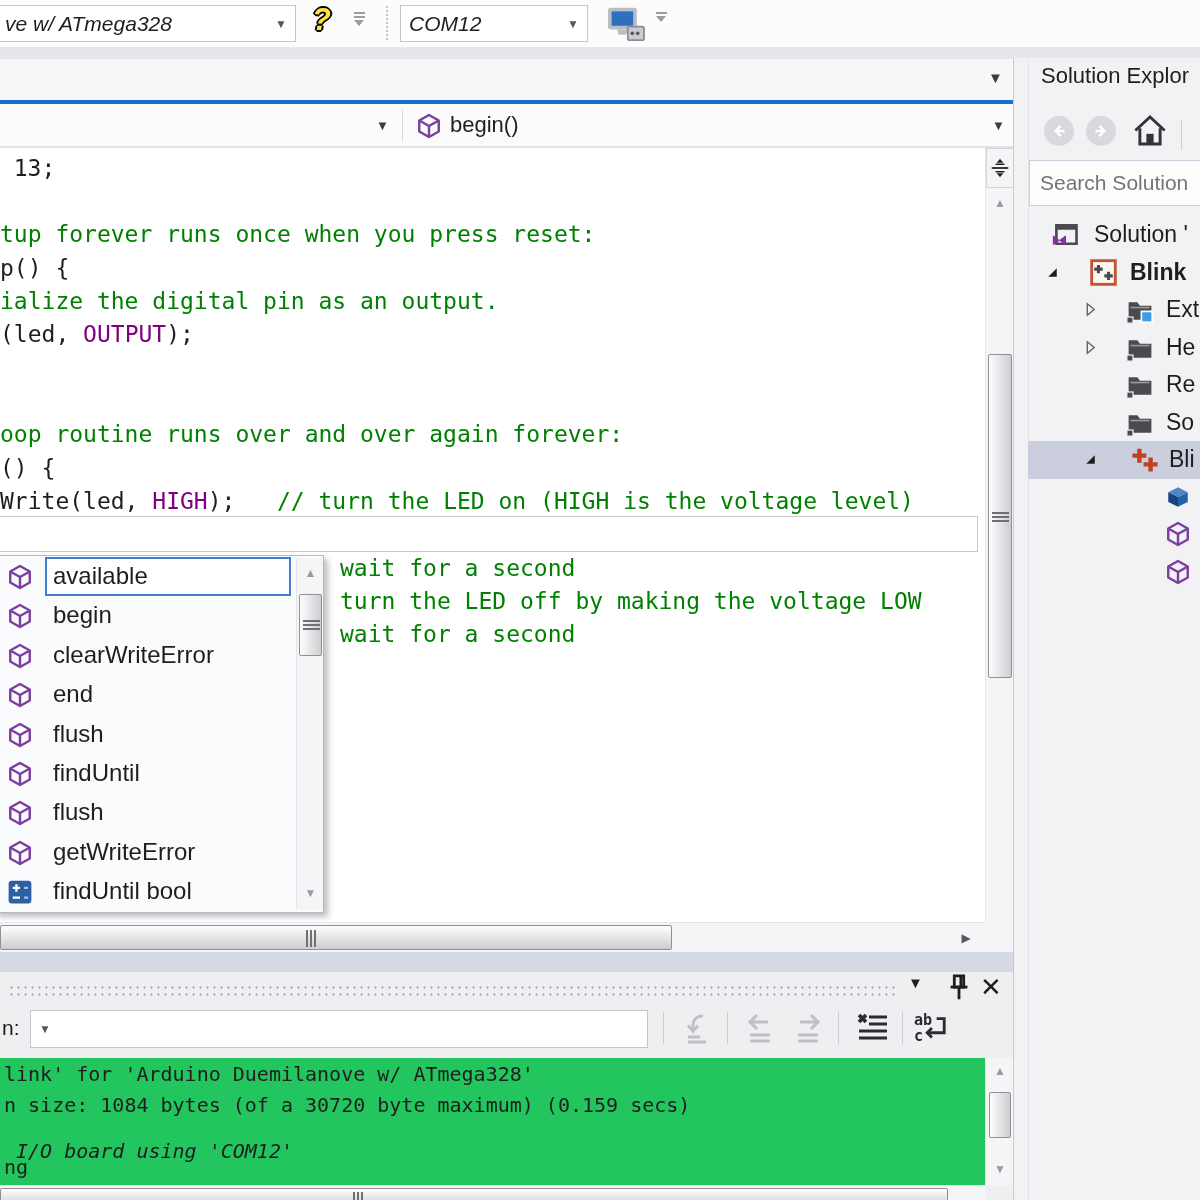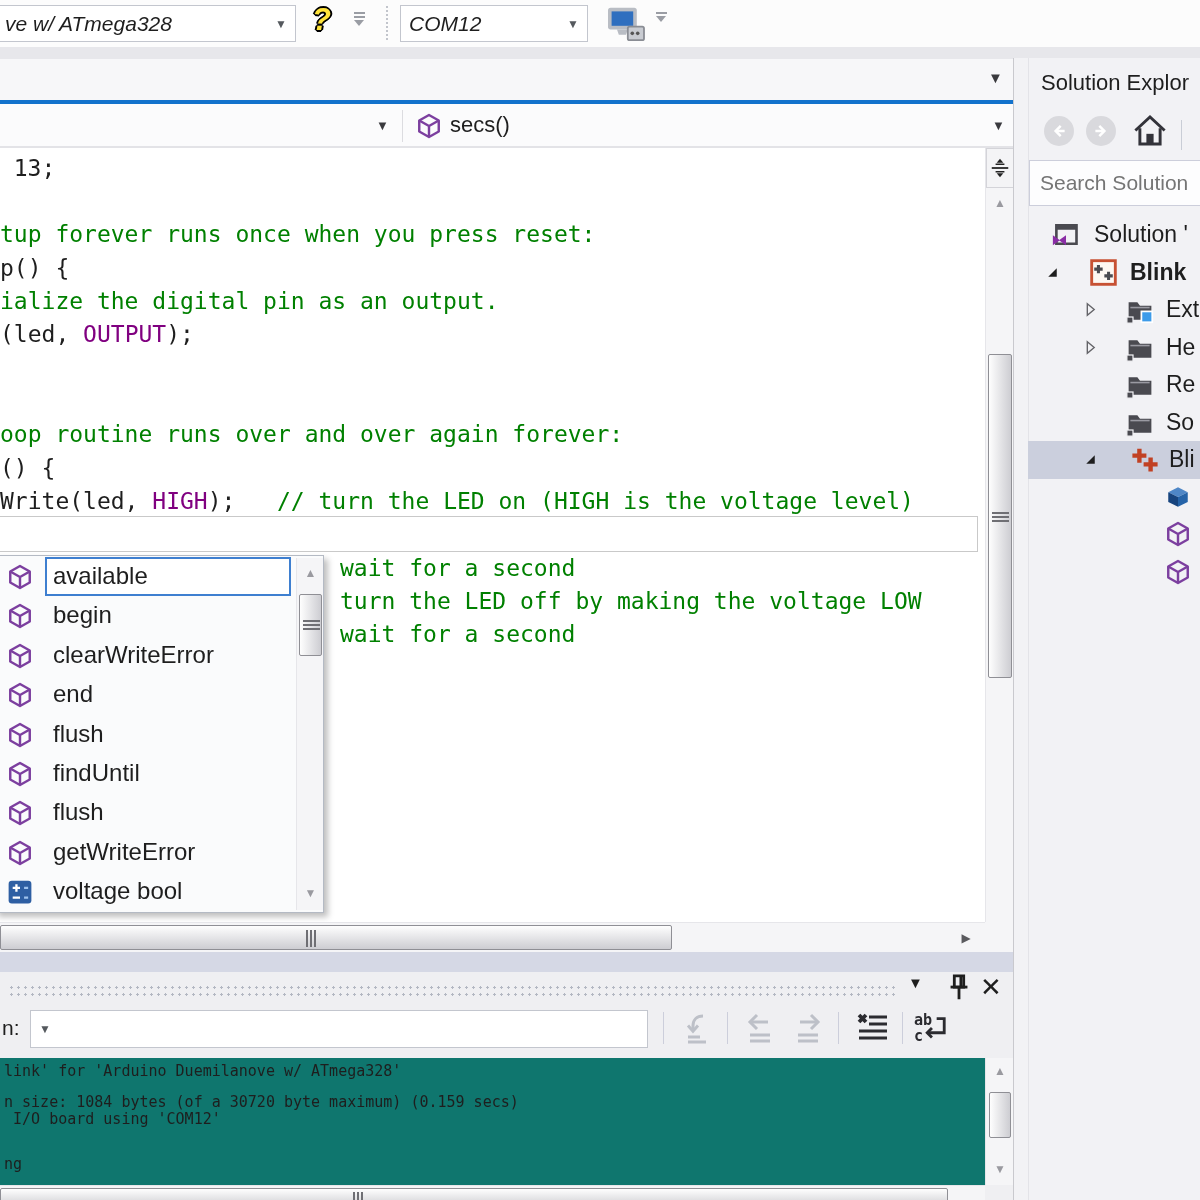--- a/index.html
+++ b/index.html
@@ -44,21 +44,21 @@
   .popup{background:#FAFBFC;border:1px solid #B4BAC4;box-shadow:4px 4px 6px rgba(0,0,0,0.25);box-sizing:border-box;}
   .pop-item{position:absolute;height:39px;display:flex;align-items:center;}
   .pop-label{font-size:24px;color:#1E1E1E;white-space:nowrap;}
   .sel-box{position:absolute;border:2px solid #3E7FD0;background:#fff;box-sizing:border-box;}
   
   .band{left:0;top:952px;width:1013px;height:20px;background:#D5D8E5;}
   .outpanel{left:0;top:972px;width:1013px;height:228px;background:#EFEFF2;}
   .gripdots{height:13px;background-image:radial-gradient(#B3B7C2 1.3px,transparent 1.4px);background-size:7px 7px;}
   .ticon{font-size:21px;color:#1E1E1E;}
   .otb-sep{top:8px;width:1px;height:32px;background:#CCCEDB;}
-  .outtext{background:#0f766e;font-family:"DejaVu Sans Mono",monospace;font-size:15px;color:#1E1E1E;}
+  .outtext{background:#22c55e;font-family:"DejaVu Sans Mono",monospace;font-size:20px;color:#1E1E1E;}
   .out-line{position:absolute;left:4px;white-space:pre;}
   
   .sepanel{left:1013px;top:58px;width:187px;height:1142px;background:#F2F2F5;border-left:1px solid #C9C9CE;box-sizing:border-box;}
   .se-title{font-size:22px;color:#1E1E1E;white-space:nowrap;}
   .circ{width:30px;height:30px;border-radius:50%;background:#D9D9DD;display:flex;align-items:center;justify-content:center;}
   .searchbox{background:#FDFDFE;border:1px solid #CCCEDB;box-sizing:border-box;display:flex;align-items:center;}
   .searchbox input{border:none;outline:none;background:transparent;font-size:21px;color:#6A6A70;
                    font-family:"Liberation Sans",sans-serif;width:100%;padding:0 0 0 10px;}
   .tree-row{position:absolute;height:38px;}
   .tree-label{position:absolute;font-size:23px;white-space:nowrap;top:5px;}
@@ -110,21 +110,21 @@
 
   <div class="abs navbar">
     <span class="abs small-arr" style="left:376px;top:14px;">▼</span>
     <div class="abs navsep" style="left:402px;"></div>
     <span class="abs" style="left:416px;top:9px;" id="nav-cube"><svg width="26" height="26" viewBox="0 0 16 16">
           <g fill="none" stroke="#7C3F9F" stroke-width="1.5" stroke-linejoin="round">
             <path d="M8 1.2 14 4.6v6.8L8 14.8 2 11.4V4.6z"></path>
             <path d="M2 4.6 8 8l6-3.4M8 8v6.8"></path>
           </g>
         </svg></span>
-    <span class="abs nav-label" style="left:450px;top:8px;">secs()</span>
+    <span class="abs nav-label" style="left:450px;top:8px;">begin()</span>
     <span class="abs small-arr" style="left:992px;top:14px;">▼</span>
   </div>
 
   <div class="abs codearea">
     <div id="code-lines">
         <div class="code-line" style="top: 4px; left: -14px;"><span class="seg-code">= 13;</span></div>
         <div class="code-line" style="top: 70px; left: 0px;"><span class="seg-comment">tup forever runs once when you press reset:</span></div>
         <div class="code-line" style="top: 104px; left: 0px;"><span class="seg-code">p() {</span></div>
         <div class="code-line" style="top: 137px; left: 0px;"><span class="seg-comment">ialize the digital pin as an output.</span></div>
         <div class="code-line" style="top: 170px; left: 0px;"><span class="seg-code">(led, </span><span class="seg-macro">OUTPUT</span><span class="seg-code">);</span></div>
@@ -216,21 +216,21 @@
           <div class="pop-item" style="top: 317.2px; left: 0px; width: 300px;">
             <span style="position: absolute; left: 12px; top: 6px;"><svg width="26" height="26" viewBox="0 0 16 16">
                 <rect x="1" y="1" width="14" height="14" rx="2" fill="#2E5FA3"></rect>
                 <g stroke="#fff" stroke-width="1.4" fill="none">
                   <path d="M3.5 5.5h4.5M5.8 3.2v4.6M3.5 11.5h4.5"></path>
                 </g>
                 <g stroke="#9FC3EE" stroke-width="1.4">
                   <path d="M10.5 5.5H13M10.5 11.5H13"></path>
                 </g>
               </svg></span>
-            <span class="pop-label" style="position: absolute; left: 58px; top: 4px;">voltage bool</span>
+            <span class="pop-label" style="position: absolute; left: 58px; top: 4px;">findUntil bool</span>
           </div>
         </div>
 
       <div class="abs sb-track-v" style="left:301px;top:2px;width:27px;height:352px;">
         <div class="abs sb-arrow" style="left:0;top:8px;width:27px;">▲</div>
         <div class="abs thumb-v" style="left:2px;top:36px;width:23px;height:62px;">
           <div class="grip-h" style="position:absolute;left:3px;top:25px;width:17px;"></div>
         </div>
         <div class="abs sb-arrow" style="left:0;top:328px;width:27px;">▼</div>
       </div>
@@ -317,40 +317,40 @@
         <text x="0" y="15" font-size="8" font-family="monospace" font-weight="bold" fill="#2B2B30" stroke="none">c</text>
         <path d="M12 3h4v7.5H7"></path>
           <path d="M9.5 8 7 10.5 9.5 13"></path>
       </svg>
     </span>
 
     <div class="abs outtext" style="left:0;top:86px;width:985px;height:127px;">
       <div id="out-lines">
           <div class="out-line" style="top: 4px;">link' for 'Arduino Duemilanove w/ ATmega328'</div>
           <div class="out-line" style="top: 35px;">n size: 1084 bytes (of a 30720 byte maximum) (0.159 secs)</div>
-          <div class="out-line" style="top: 52px;"> I/O board using 'COM12'</div>
+          <div class="out-line" style="top: 81px; font-style: italic;"> I/O board using 'COM12'</div>
           <div class="out-line" style="top: 97px;">ng</div>
         </div>
     </div>
     <div class="abs sb-track-v" style="left:985px;top:86px;width:28px;height:127px;">
       <div class="abs sb-arrow" style="left:0;top:6px;width:28px;">▲</div>
       <div class="abs thumb-v" style="left:3px;top:34px;width:22px;height:46px;"></div>
       <div class="abs sb-arrow" style="left:0;top:104px;width:28px;">▼</div>
     </div>
 
     <div class="abs sb-track-h" style="left:0;top:213px;width:985px;height:15px;">
       <div class="abs thumb-h" style="left:0;top:2px;width:948px;height:20px;">
         <div class="grip-v" style="position:absolute;left:352px;top:3px;height:12px;"></div>
       </div>
     </div>
   </div>
 
   <div class="abs sepanel">
     <div class="vline" style="left:14px;top:0;height:1142px;background:#E3E3E8;"></div>
-    <span class="abs se-title" style="left:27px;top:12px;">Solution Explor</span>
+    <span class="abs se-title" style="left:27px;top:5px;">Solution Explor</span>
 
     <div class="abs circ" style="left:30px;top:58px;">
       <svg width="18" height="18" viewBox="0 0 16 16" fill="none" stroke="#fff" stroke-width="2.2">
         <path d="M9.5 3.5 5 8l4.5 4.5"></path>
           <path d="M5 8h8"></path>
       </svg>
     </div>
     <div class="abs circ" style="left:72px;top:58px;">
       <svg width="18" height="18" viewBox="0 0 16 16" fill="none" stroke="#fff" stroke-width="2.2">
         <path d="M6.5 3.5 11 8l-4.5 4.5"></path>

